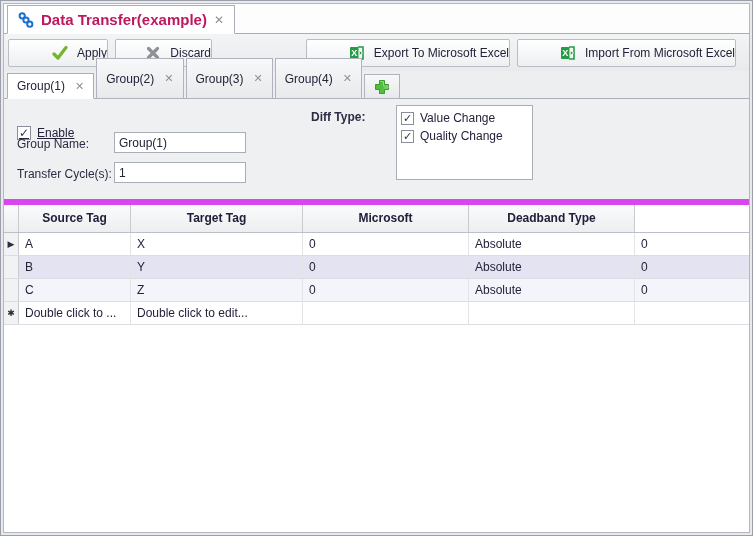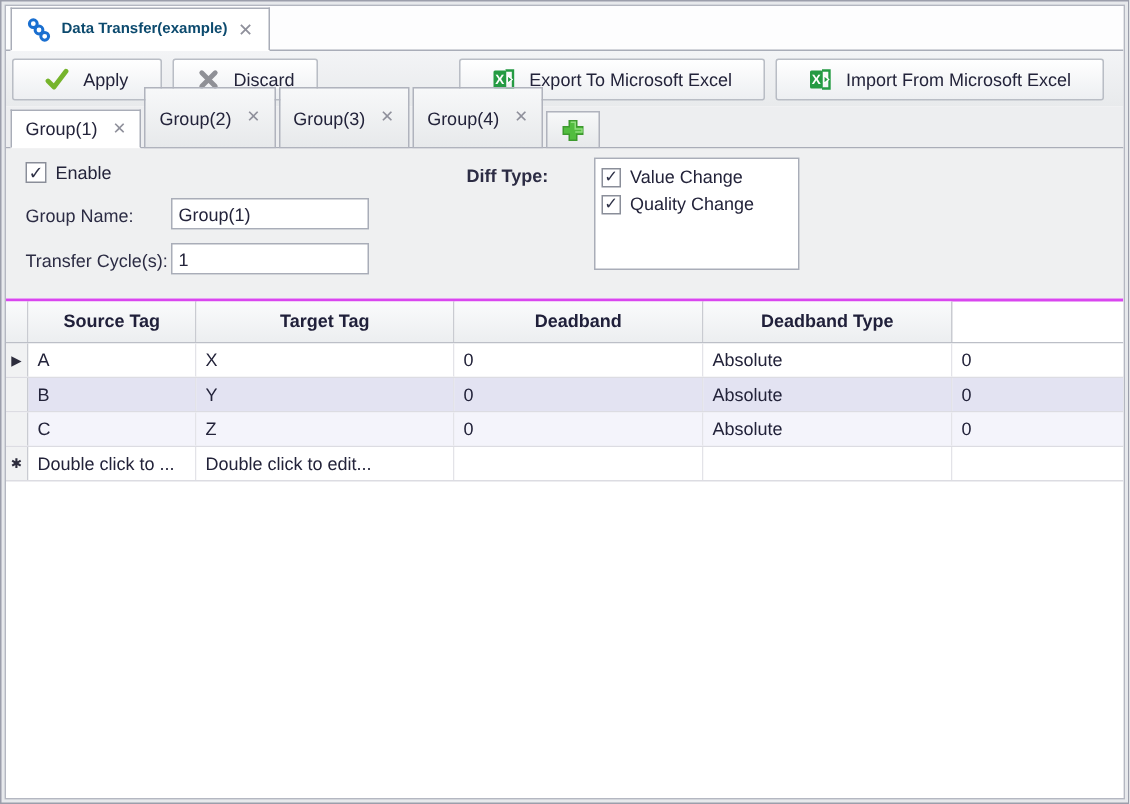--- a/index.html
+++ b/index.html
@@ -31,38 +31,38 @@
     display:flex; align-items:flex-end;
     flex:0 0 auto;
   }
   .doc-tab {
     margin-left:3px; height:29px; margin-bottom:-1px;
     background:#fff;
     border:1px solid #a9adb8; border-bottom:1px solid #fff;
     display:flex; align-items:center; gap:7px;
     padding:0 10px;
   }
-  .doc-tab .title { font-weight:bold; font-size:10px; color:#0c4a6e; }
+  .doc-tab .title { font-weight:bold; font-size:15px; color:#be185d; }
   .tab-close {
     color:#8f909b; font-size:12px; font-weight:bold; line-height:1;
     cursor:default;
   }
 
   
   .toolbar {
     height:37px; flex:0 0 auto;
     background:linear-gradient(#f3f4f6,#e8eaec);
     display:flex; align-items:center;
     padding:0 4px;
   }
   .btn {
     height:28px;
     border:1px solid #b9bdc5; border-radius:2px;
     background:linear-gradient(#ffffff,#edeff2);
-    display:inline-flex; align-items:center; justify-content:center;
+    display:inline-flex; align-items:center; justify-content:flex-end;
     gap:9px; font-size:12px; color:#23233a;
     cursor:default;
   }
   .btn-apply   { width:100px; }
   .btn-discard { width:97px; margin-left:7px; }
   .btn-export  { width:204px; margin-left:94px; }
   .btn-import  { width:219px; margin-left:7px; }
   .icon16 { width:16px; height:16px; display:inline-block; flex:0 0 auto; }
 
   
@@ -118,21 +118,21 @@
     position:absolute; left:392px; top:6px; width:137px; height:75px;
     background:#fff; border:1px solid #a9adb8;
     padding:3px 4px;
   }
   .diffitem { display:flex; align-items:center; gap:6px; height:18px; cursor:default; }
   .diffitem .cb { width:13px; height:13px; font-size:11px; }
 
   
   .gridwrap {
     position:absolute; left:0; right:0; top:100px; bottom:0;
-    background:#fff; border-top:2px solid #d946ef;
+    background:#fff; border-top:6px solid #d946ef;
   }
   .grow { display:flex; width:100%; }
   .gc { border-right:1px solid #e3e3e8; overflow:hidden; white-space:nowrap; }
   .c-ind  { width:15px; flex:0 0 auto; background:#f1f2f3; border-right:1px solid #c9cbd1;
             display:flex; align-items:center; justify-content:center; }
   .c-src  { width:112px; flex:0 0 auto; }
   .c-tgt  { width:172px; flex:0 0 auto; }
   .c-dbd  { width:166px; flex:0 0 auto; }
   .c-dbt  { width:166px; flex:0 0 auto; }
   .c-jit  { flex:1; border-right:none; }
@@ -237,21 +237,21 @@
         <svg width="16" height="16" viewBox="0 0 16 16">
           <path d="M5.5 1.5 h5 v4 h4 v5 h-4 v4 h-5 v-4 h-4 v-5 h4 z" fill="#52bd3f" stroke="#3d9a2e" stroke-width="1"></path>
           <path d="M6.5 2.5 h3 v4.5 h4.5 v2 h-4.5" fill="none" stroke="#8fdd7e" stroke-width="1"></path>
         </svg>
       </span>
     </div>
   </div>
 
   <div class="content">
 
-    <div class="cb-row" style="left:13px; top:9px;">
+    <div class="cb-row" style="left:13px; top:27px;text-decoration:underline;">
       <span class="cb"></span>
       <span>Enable</span>
     </div>
 
     <span class="lbl" style="left:13px; top:38px;">Group Name:</span>
     <input class="txt" style="left: 110px; top: 33px;" value="Group(1)">
 
     <span class="lbl" style="left:13px; top:68px;">Transfer Cycle(s):</span>
     <input class="txt" style="left: 110px; top: 63px;" value="1">
 
@@ -265,21 +265,21 @@
         <span class="cb"></span>
         <span>Quality Change</span>
       </div>
     </div>
 
     <div class="gridwrap">
       <div class="grow ghead">
         <div class="gc c-ind"></div>
         <div class="gc c-src">Source Tag</div>
         <div class="gc c-tgt">Target Tag</div>
-        <div class="gc c-dbd">Deadband</div>
+        <div class="gc c-dbd">Microsoft</div>
         <div class="gc c-dbt">Deadband Type</div>
       </div>
 
       <div class="grow gdata row-0">
         <div class="gc c-ind">
               <span class="marker">▶</span>
             </div>
         <div class="gc c-src">A</div>
         <div class="gc c-tgt">X</div>
         <div class="gc c-dbd">0</div>

